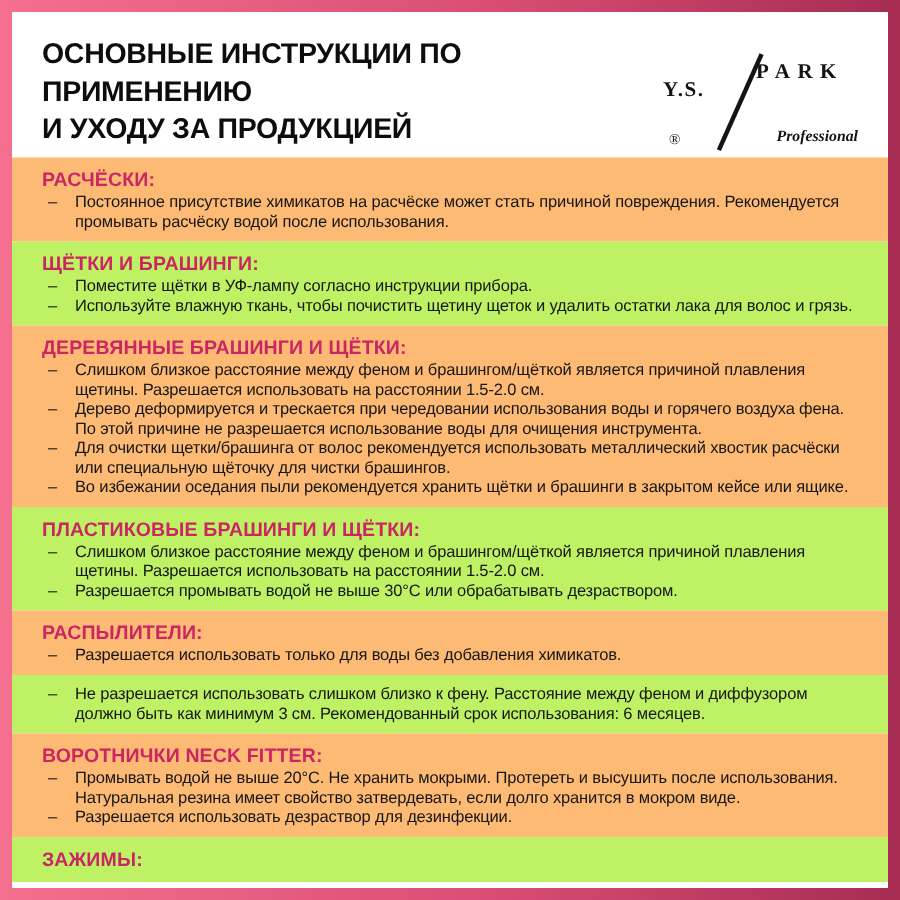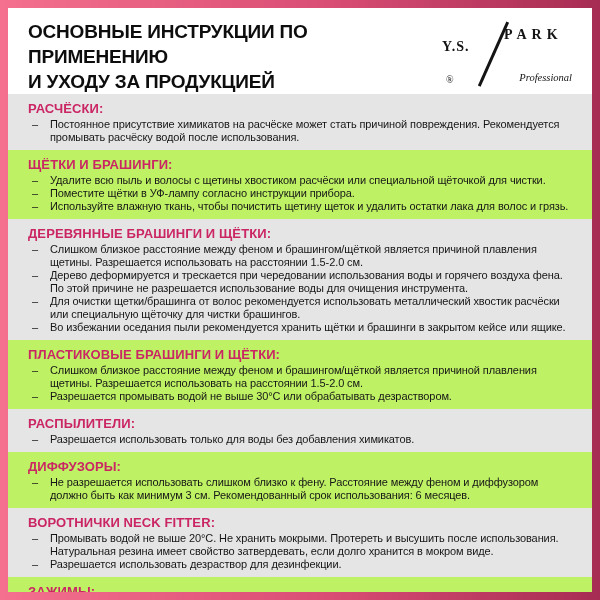--- a/index.html
+++ b/index.html
@@ -16,21 +16,21 @@
   }
   .inner {
     box-sizing: border-box;
     width: 100%; height: 100%;
     background: #ffffff;
     display: flex; flex-direction: column;
     overflow: hidden;
   }
   
   .header {
-    display: flex; justify-content: space-between; align-items: center;
+    display: flex; justify-content: space-between; align-items: flex-end;
     padding: 16px 20px 6px 20px;
     background: #ffffff;
     min-height: 64px;
   }
   .title {
     font-size: 19px; font-weight: bold; color: #0d0d0d;
     line-height: 25px; letter-spacing: -0.2px;
     text-transform: uppercase;
   }
   .logo {
@@ -45,30 +45,30 @@
     position: absolute; left: 52px; top: -8px;
     width: 2.5px; height: 70px; background: #141414;
     transform: rotate(24deg);
   }
   .logo-park {
     position: absolute; left: 64px; top: 0;
     font-size: 14px; font-weight: bold; letter-spacing: 5px;
   }
   .logo-prof {
     position: absolute; right: 0; bottom: 2px;
-    font-size: 10.5px; font-weight: normal; font-style: italic;
+    font-size: 10.5px; font-weight: bold; font-style: italic;
   }
   .logo-reg {
     position: absolute; left: 6px; bottom: 0;
     font-size: 10px;
   }
   
   .sections { flex: 1; display: flex; flex-direction: column; }
   .section { padding: 7px 20px 6px 20px; background: #bef264; }
-  .section.pink { background: #e5e5e5; }
+  .section.pink { background: #fdba74; }
   .section h2 {
     margin: 0 0 2px 0;
     font-size: 13px; line-height: 15px; font-weight: bold;
     color: #cb2664; letter-spacing: 0.1px;
   }
   .section ul { margin: 0; padding: 0; list-style: none; }
   .section li {
     position: relative;
     padding-left: 22px;
     font-size: 11px; line-height: 13px;
@@ -102,21 +102,20 @@
     <div class="sections">
         <section class="section pink">
           <h2>РАСЧЁСКИ:</h2>
           <ul>
             <li>Постоянное присутствие химикатов на расчёске может стать причиной повреждения. Рекомендуется промывать расчёску водой после использования.</li>
           </ul>
         </section>
         <section class="section white">
           <h2>ЩЁТКИ И БРАШИНГИ:</h2>
           <ul>
-            <li>Удалите всю пыль и волосы с щетины хвостиком расчёски или специальной щёточкой для чистки.</li>
             <li>Поместите щётки в УФ-лампу согласно инструкции прибора.</li>
             <li>Используйте влажную ткань, чтобы почистить щетину щеток и удалить остатки лака для волос и грязь.</li>
           </ul>
         </section>
         <section class="section pink">
           <h2>ДЕРЕВЯННЫЕ БРАШИНГИ И ЩЁТКИ:</h2>
           <ul>
             <li>Слишком близкое расстояние между феном и брашингом/щёткой является причиной плавления щетины. Разрешается использовать на расстоянии 1.5-2.0 см.</li>
             <li>Дерево деформируется и трескается при чередовании использования воды и горячего воздуха фена. По этой причине не разрешается использование воды для очищения инструмента.</li>
             <li>Для очистки щетки/брашинга от волос рекомендуется использовать металлический хвостик расчёски или специальную щёточку для чистки брашингов.</li>
@@ -130,21 +129,20 @@
             <li>Разрешается промывать водой не выше 30°C или обрабатывать дезраствором.</li>
           </ul>
         </section>
         <section class="section pink">
           <h2>РАСПЫЛИТЕЛИ:</h2>
           <ul>
             <li>Разрешается использовать только для воды без добавления химикатов.</li>
           </ul>
         </section>
         <section class="section white">
-          <h2>ДИФФУЗОРЫ:</h2>
           <ul>
             <li>Не разрешается использовать слишком близко к фену. Расстояние между феном и диффузором должно быть как минимум 3 см. Рекомендованный срок использования: 6 месяцев.</li>
           </ul>
         </section>
         <section class="section pink">
           <h2>ВОРОТНИЧКИ NECK FITTER:</h2>
           <ul>
             <li>Промывать водой не выше 20°C. Не хранить мокрыми. Протереть и высушить после использования. Натуральная резина имеет свойство затвердевать, если долго хранится в мокром виде.</li>
             <li>Разрешается использовать дезраствор для дезинфекции.</li>
           </ul>

